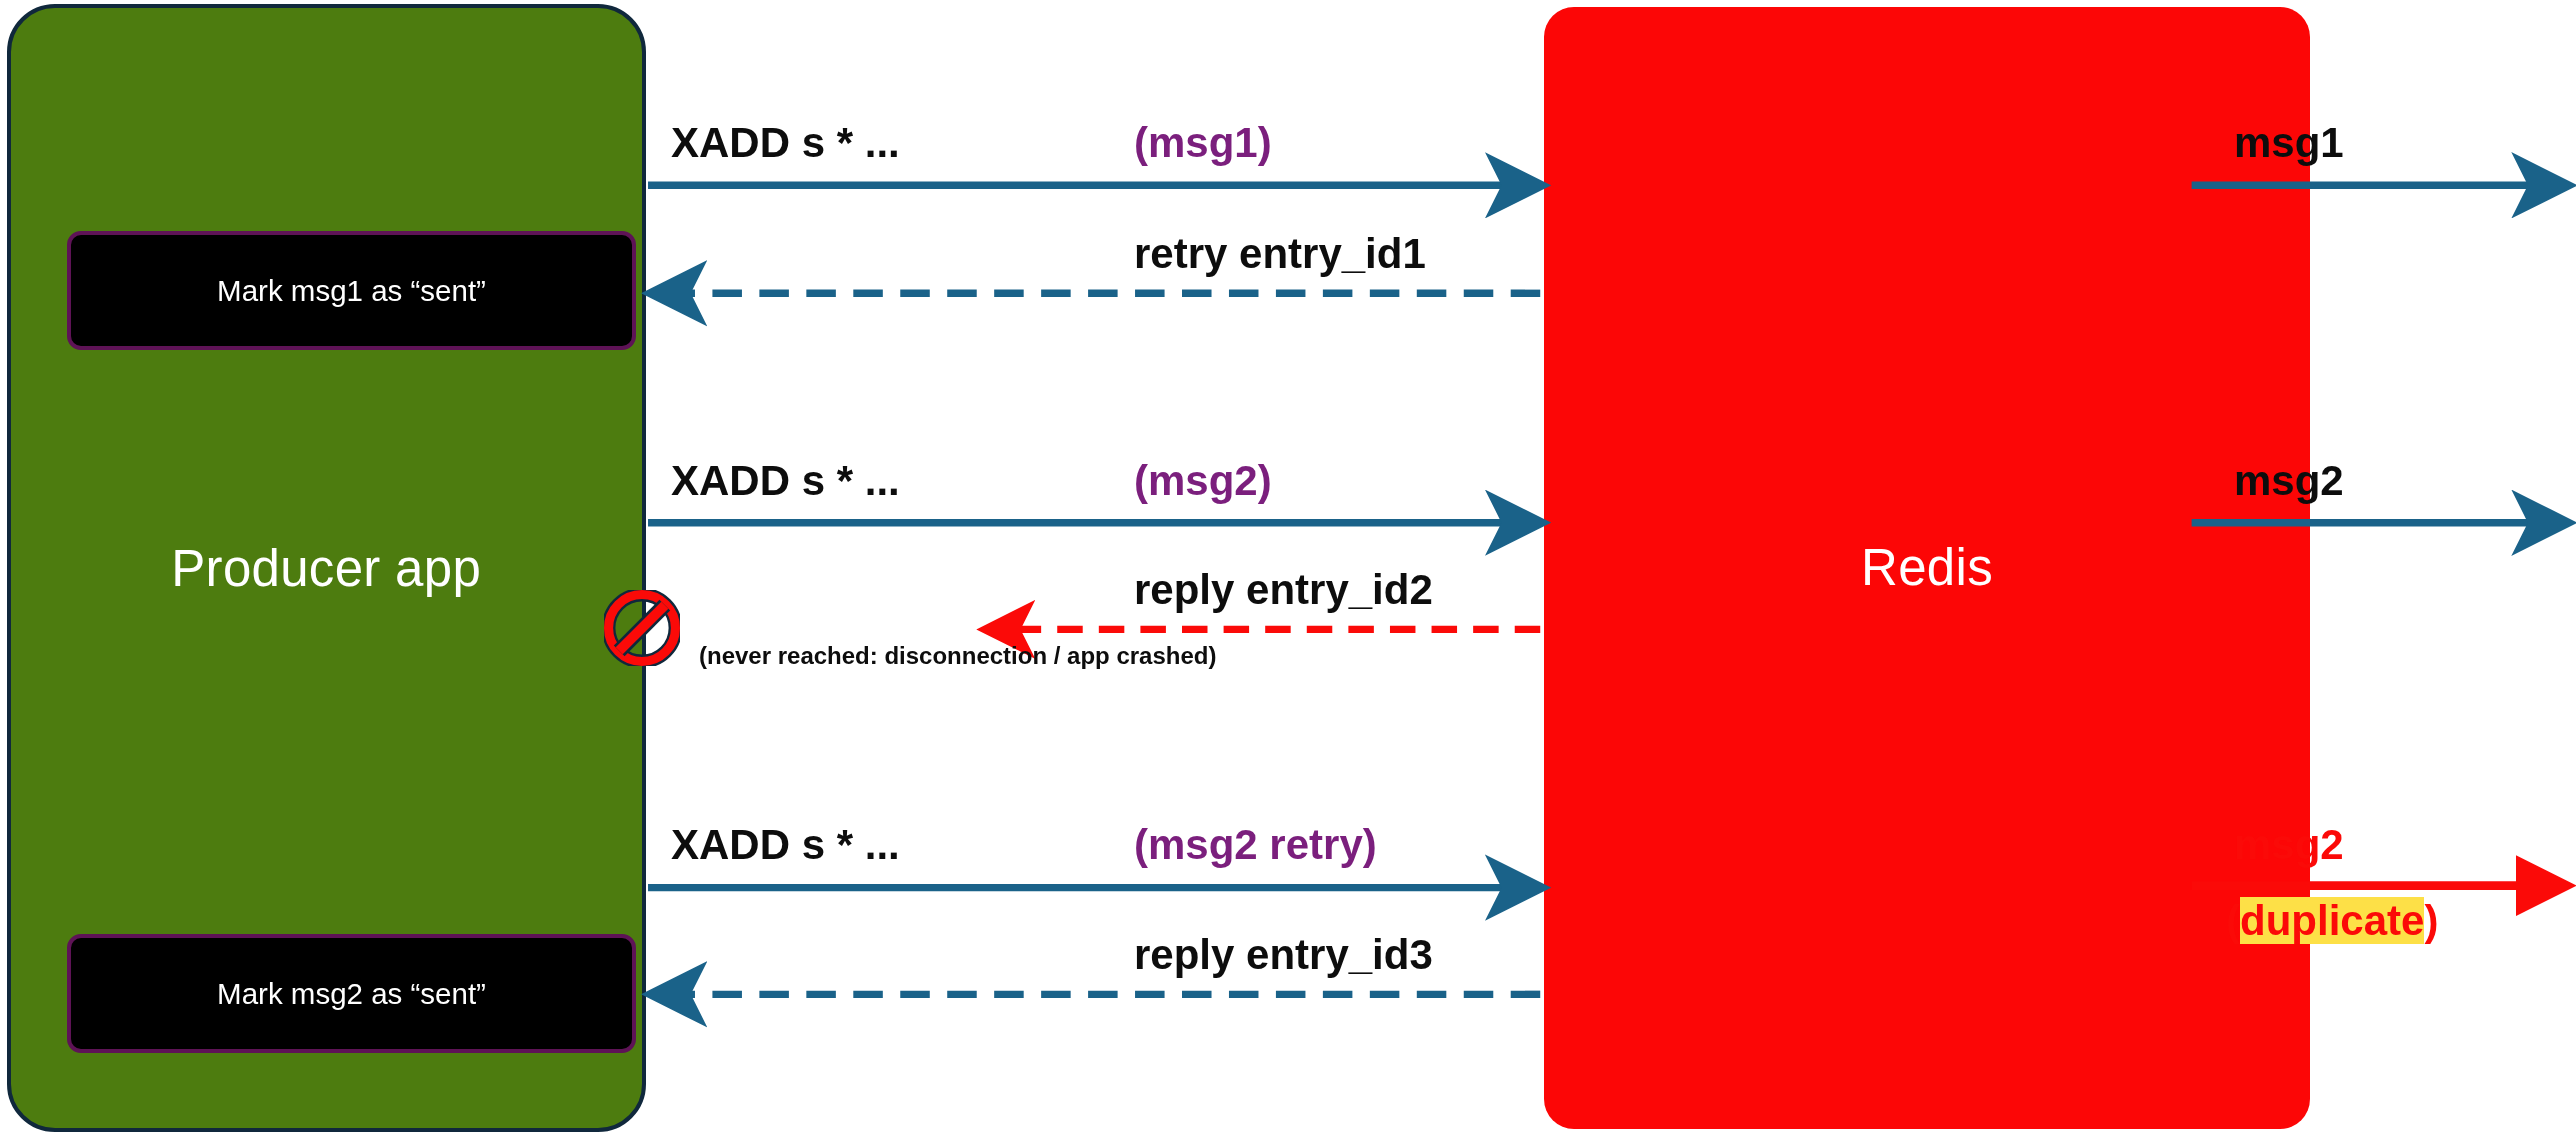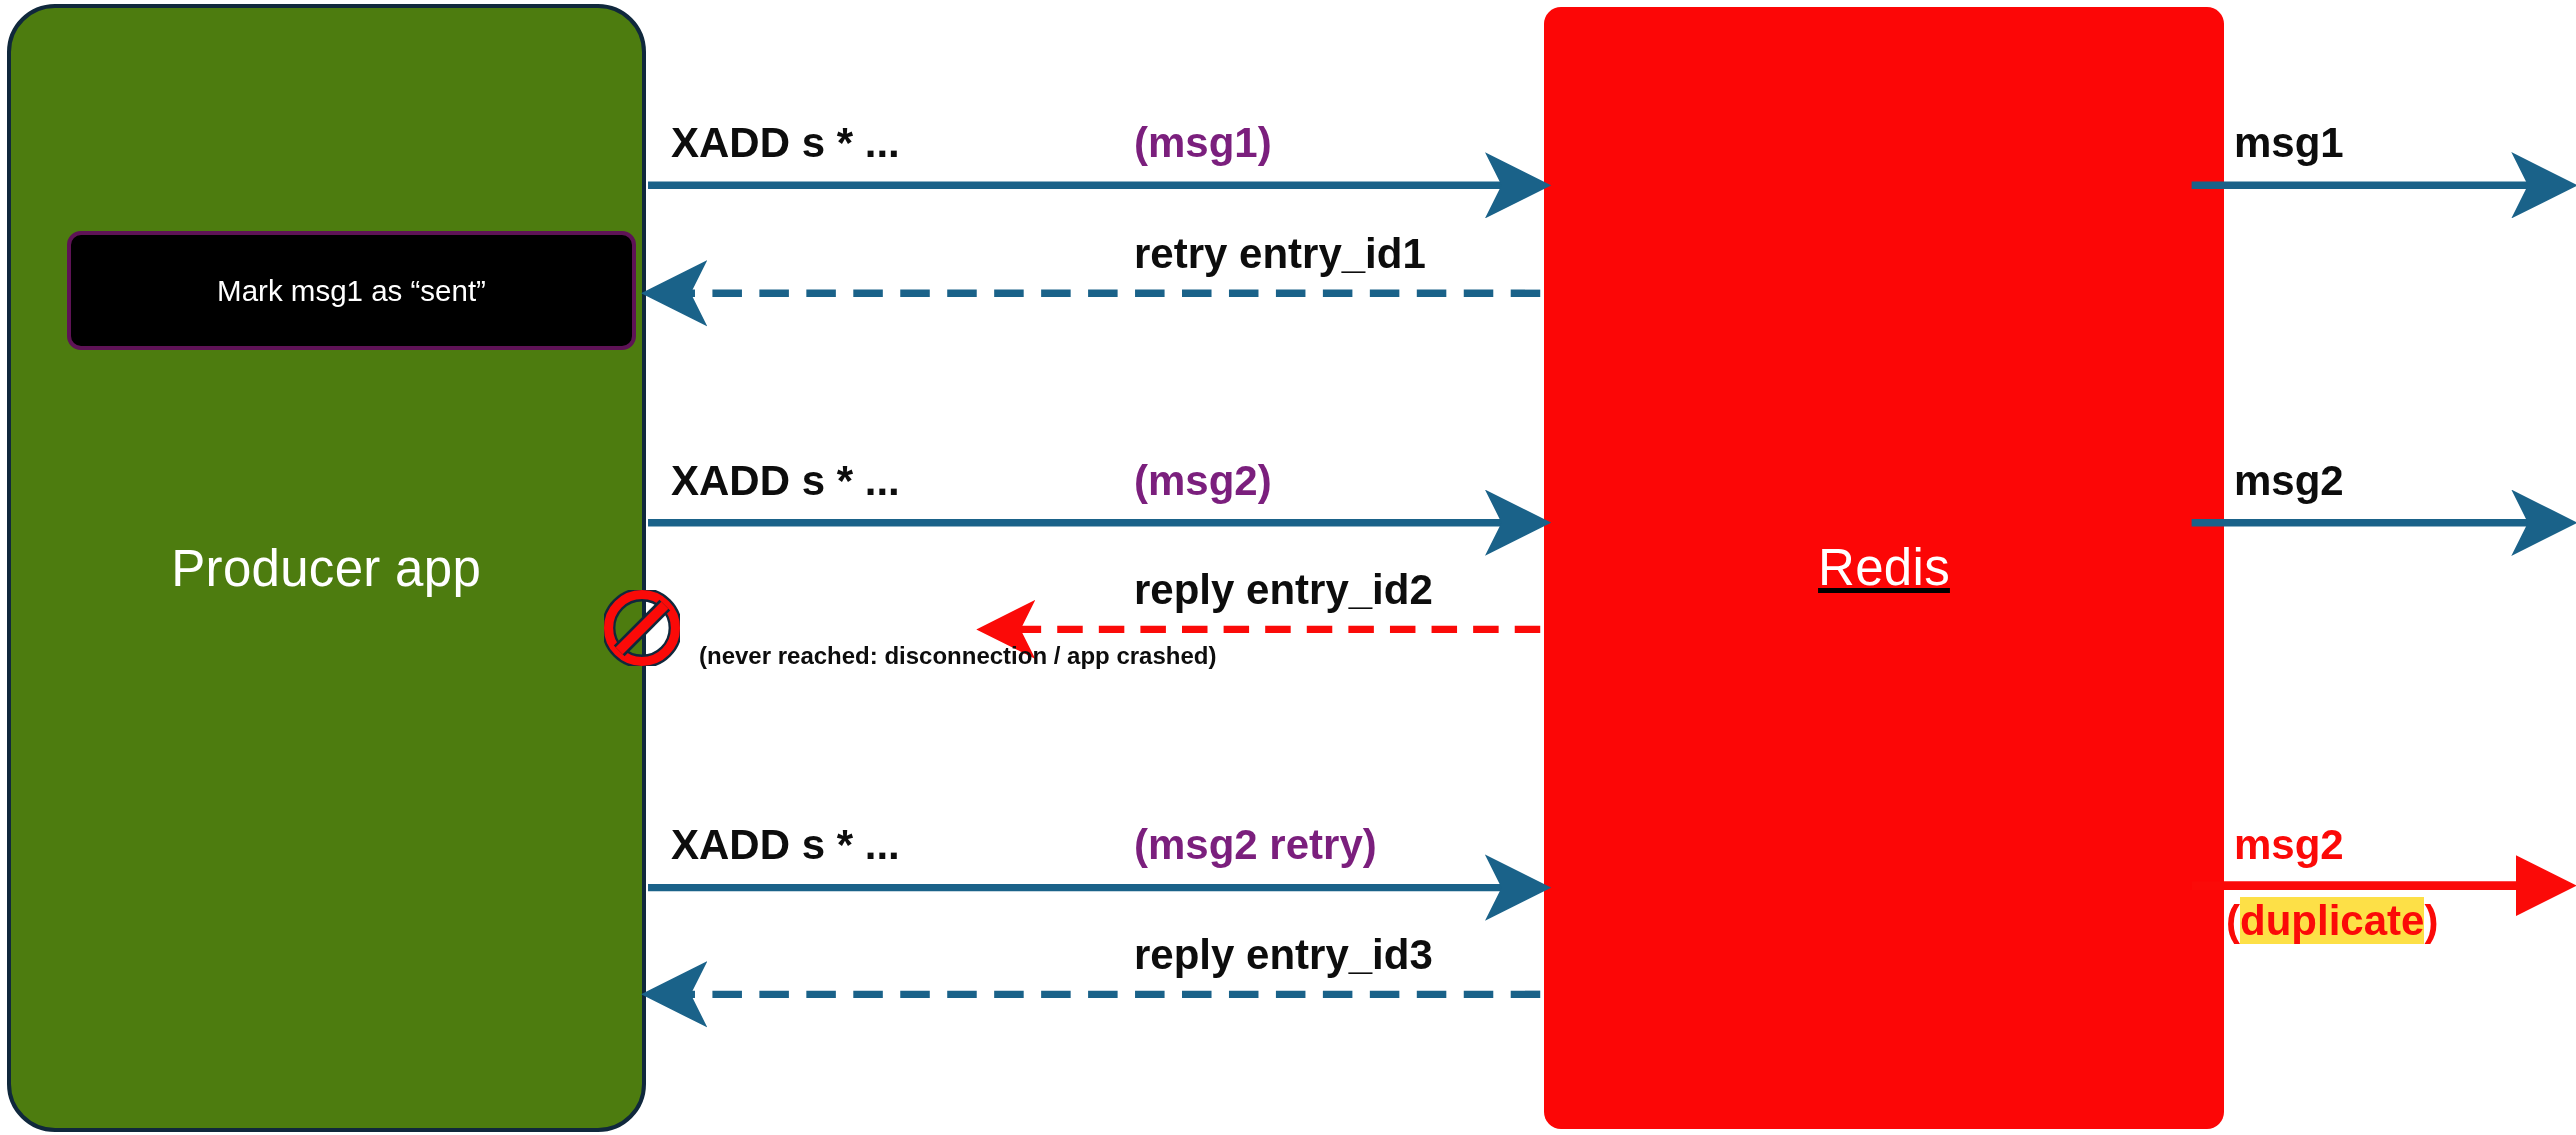--- a/index.html
+++ b/index.html
@@ -29,25 +29,24 @@
     top: 4px;
     width: 639px;
     height: 1128px;
     background: #4d7c0f;
     border: 4.7px solid #10283C;
     border-radius: 48px;
   }
   #redis-box {
     left: 1544px;
     top: 6.7px;
-    width: 680px;
+    width: 766px;
     height: 1122px;
     background: #FC0606;
-    border-radius: 17px;
-    text-decoration: underline;
+    border-radius: 30px;
   }
   .actor-label {
     color: #ffffff;
     font-size: 51px;
     font-weight: 400;
     letter-spacing: 0.3px;
     white-space: nowrap;
   }
 
   
@@ -132,20 +131,23 @@
 
 <div id="stage">
 
   <div class="actor" id="producer-box">
     <span class="actor-label">Producer app</span>
   </div>
 
   <div class="mark-box" id="mark-msg1-box">
     <span class="mark-label">Mark msg1 as “sent”</span>
   </div>
+  <div class="mark-box" id="mark-msg2-box">
+    <span class="mark-label">Mark msg2 as “sent”</span>
+  </div>
 
   <div class="actor" id="redis-box">
     <span class="actor-label">Redis</span>
   </div>
 
   <svg id="arrows" viewBox="0 0 3840 1693" width="2576" height="1136">
     <defs>
       <marker id="head-teal-r" viewBox="0 0 12 12" refX="10" refY="6" markerWidth="9" markerHeight="9" orient="auto-start-reverse">
         <path d="M 0 0 L 12 6 L 0 12 L 3 6 z" fill="#1A6289"></path>
       </marker>

